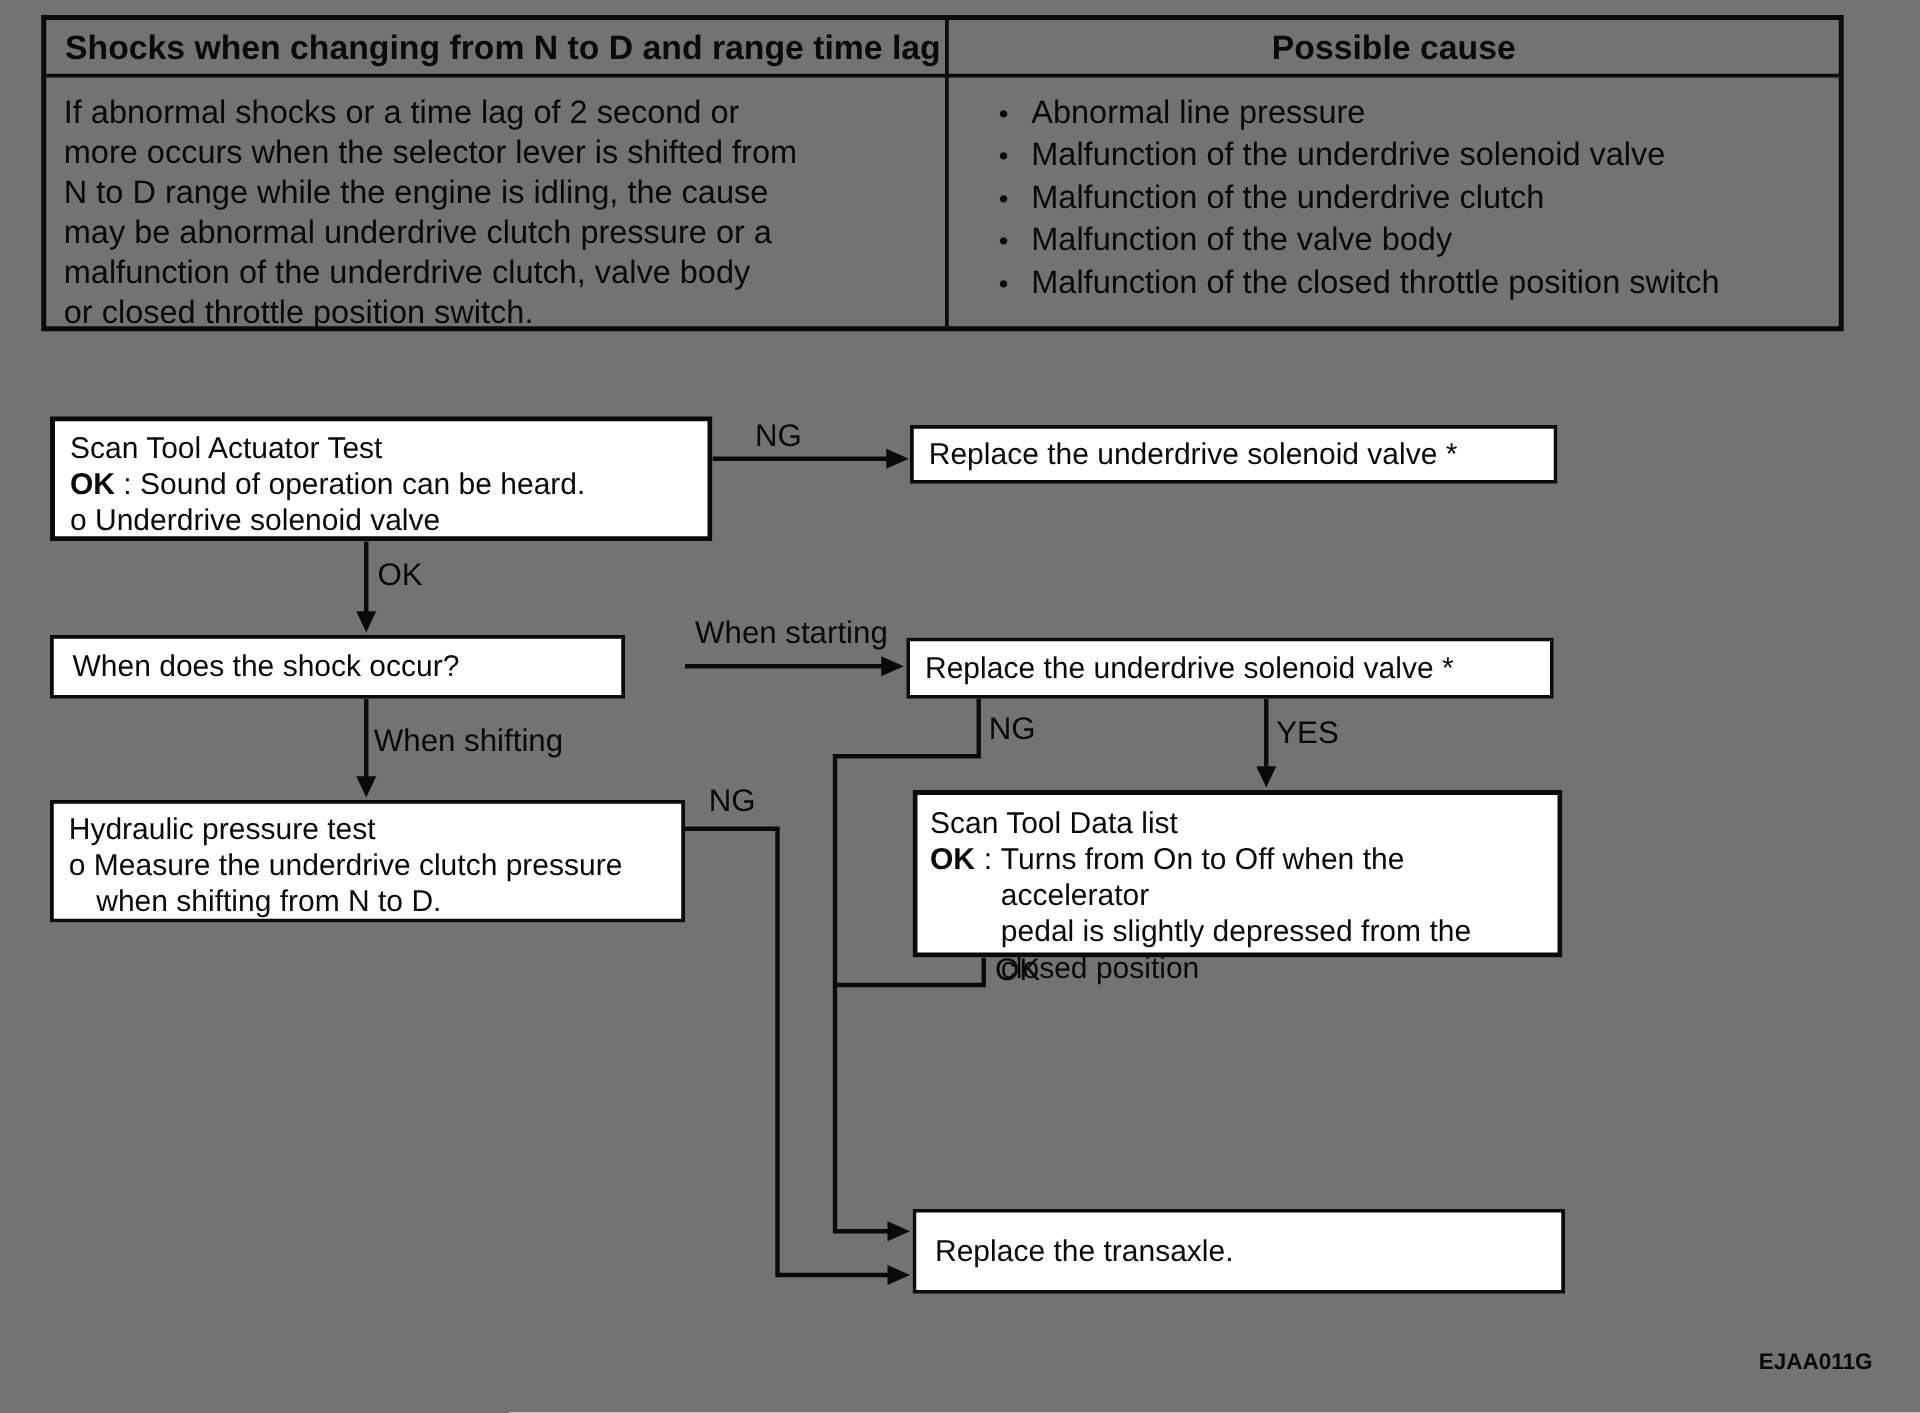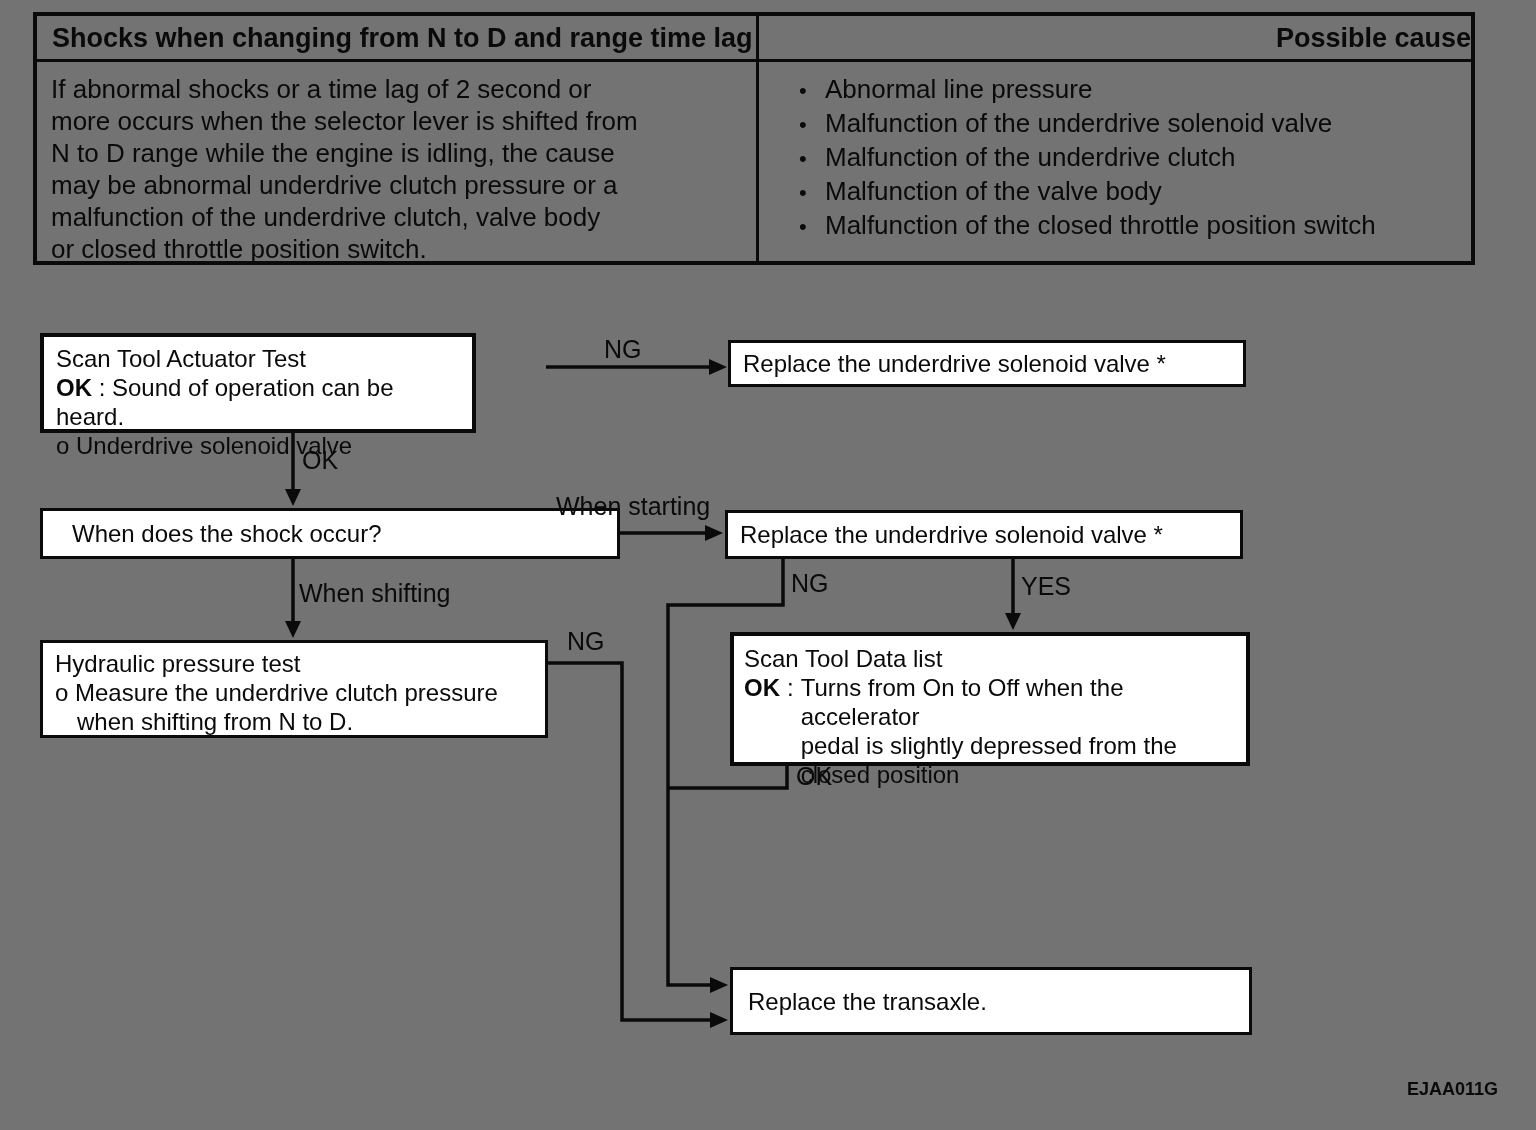--- a/index.html
+++ b/index.html
@@ -10,41 +10,41 @@
   }
 
   
   .ctable { position:absolute; left:33px; top:12px; width:1442px; height:253px;
             border:4px solid #0a0a0a; box-sizing:border-box; }
   .ct-vdiv { position:absolute; left:719px; top:0; width:3px; height:100%; background:#0a0a0a; }
   .ct-hdiv { position:absolute; left:0; top:43px; width:100%; height:3px; background:#0a0a0a; }
   .ct-head-left { position:absolute; left:15px; top:7px; width:700px;
                   font-size:27px; font-weight:bold; white-space:nowrap; }
   .ct-head-right { position:absolute; left:722px; top:7px; width:712px;
-                   font-size:27px; font-weight:bold; text-align:right; }
+                   font-size:27px; font-weight:bold; text-align:center; }
   .ct-body-left { position:absolute; left:14px; top:57px; width:700px;
                   font-size:26px; line-height:32px; }
   .ct-body-right { position:absolute; left:762px; top:57px; width:670px;
                    font-size:26px; line-height:32px; }
   .cause-row { display:flex; align-items:baseline; }
   .cause-row .bullet { width:26px; flex:0 0 26px; font-size:22px; }
 
   
   .connectors { position:absolute; left:0; top:0; width:1536px; height:1130px; }
   .connectors polyline, .connectors line { fill:none; stroke:#0a0a0a; stroke-width:3.5; }
   .connectors polygon { fill:#0a0a0a; stroke:none; }
 
   .fbox { position:absolute; background:#ffffff; border:3px solid #0a0a0a;
           box-sizing:border-box; font-size:24px; line-height:29px; }
   .fbox.center { display:flex; align-items:center; }
   .b { font-weight:bold; }
 
-  #box-actuator   { left:40px;  top:333px; width:436px; height:100px; padding:7px 6px 0 12px; border-width:4px; }
+  #box-actuator   { left:40px;  top:333px; width:530px; height:100px; padding:7px 6px 0 12px; border-width:4px; }
   #box-replace-top{ left:728px; top:340px; width:518px; height:47px;  padding-left:12px; }
-  #box-question   { left:40px;  top:508px; width:580px; height:51px;  padding-left:29px; }
+  #box-question   { left:40px;  top:508px; width:460px; height:51px;  padding-left:15px; }
   #box-replace-mid{ left:725px; top:510px; width:518px; height:49px;  padding-left:12px; }
   #box-hydraulic  { left:40px;  top:640px; width:508px; height:98px;  padding:6px 6px 0 12px; }
   #box-hydraulic .indent { padding-left:22px; }
   #box-scandata   { left:730px; top:632px; width:520px; height:134px; padding:8px 4px 0 10px; border-width:4px; }
   #box-transaxle  { left:730px; top:967px; width:522px; height:68px;  padding-left:15px; }
 
   .okline { display:flex; align-items:flex-start; }
   .okline .sep { margin:0 7px; }
 
   .edge-label { position:absolute; font-size:25px; white-space:nowrap; }

